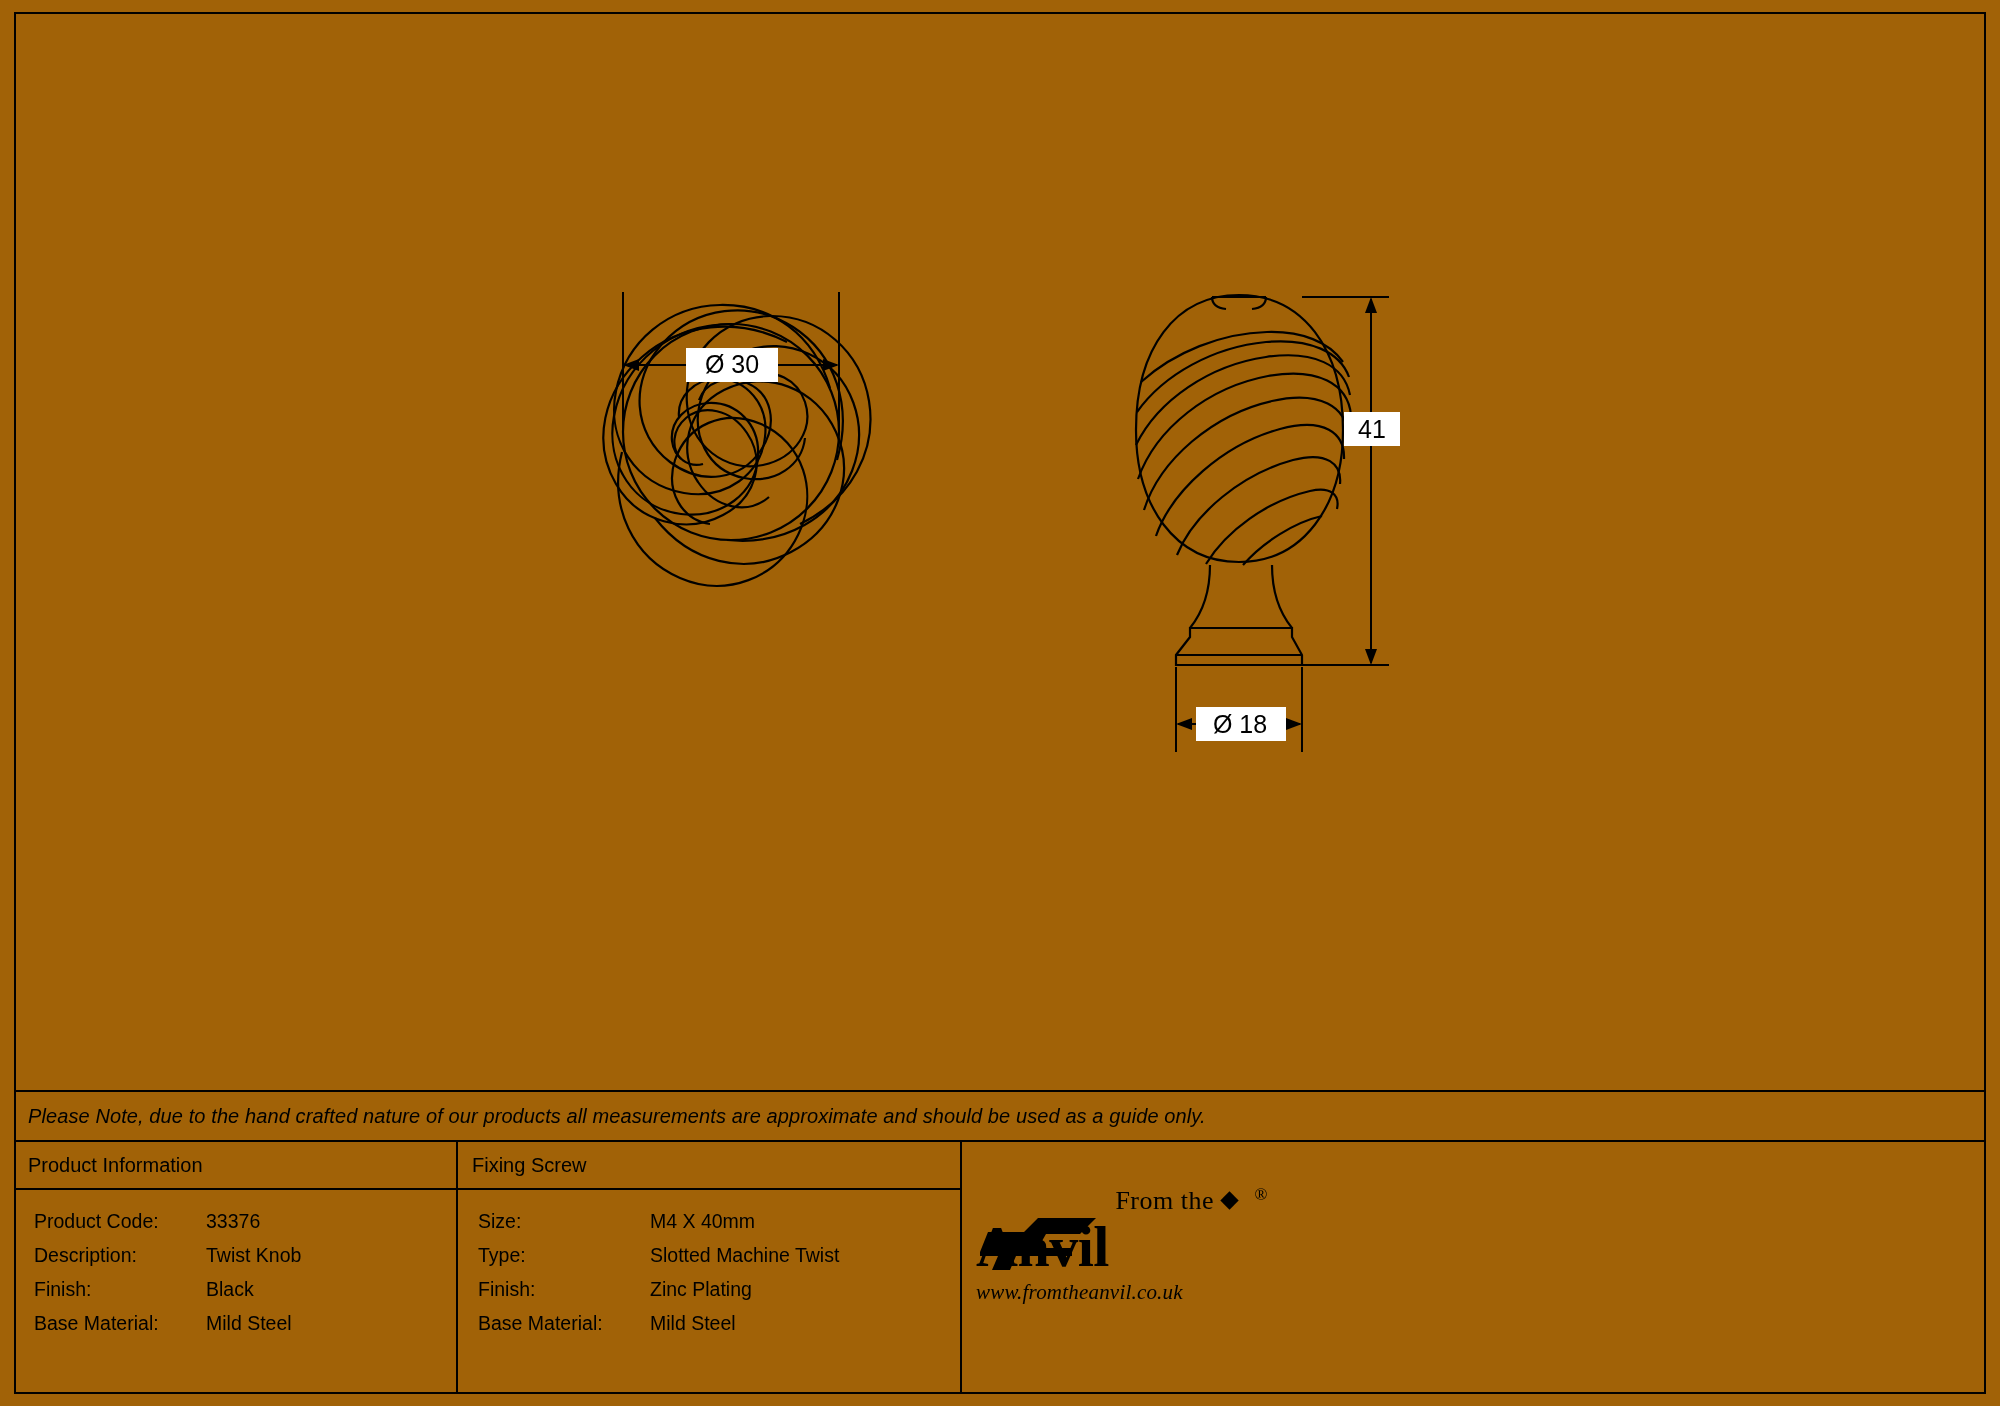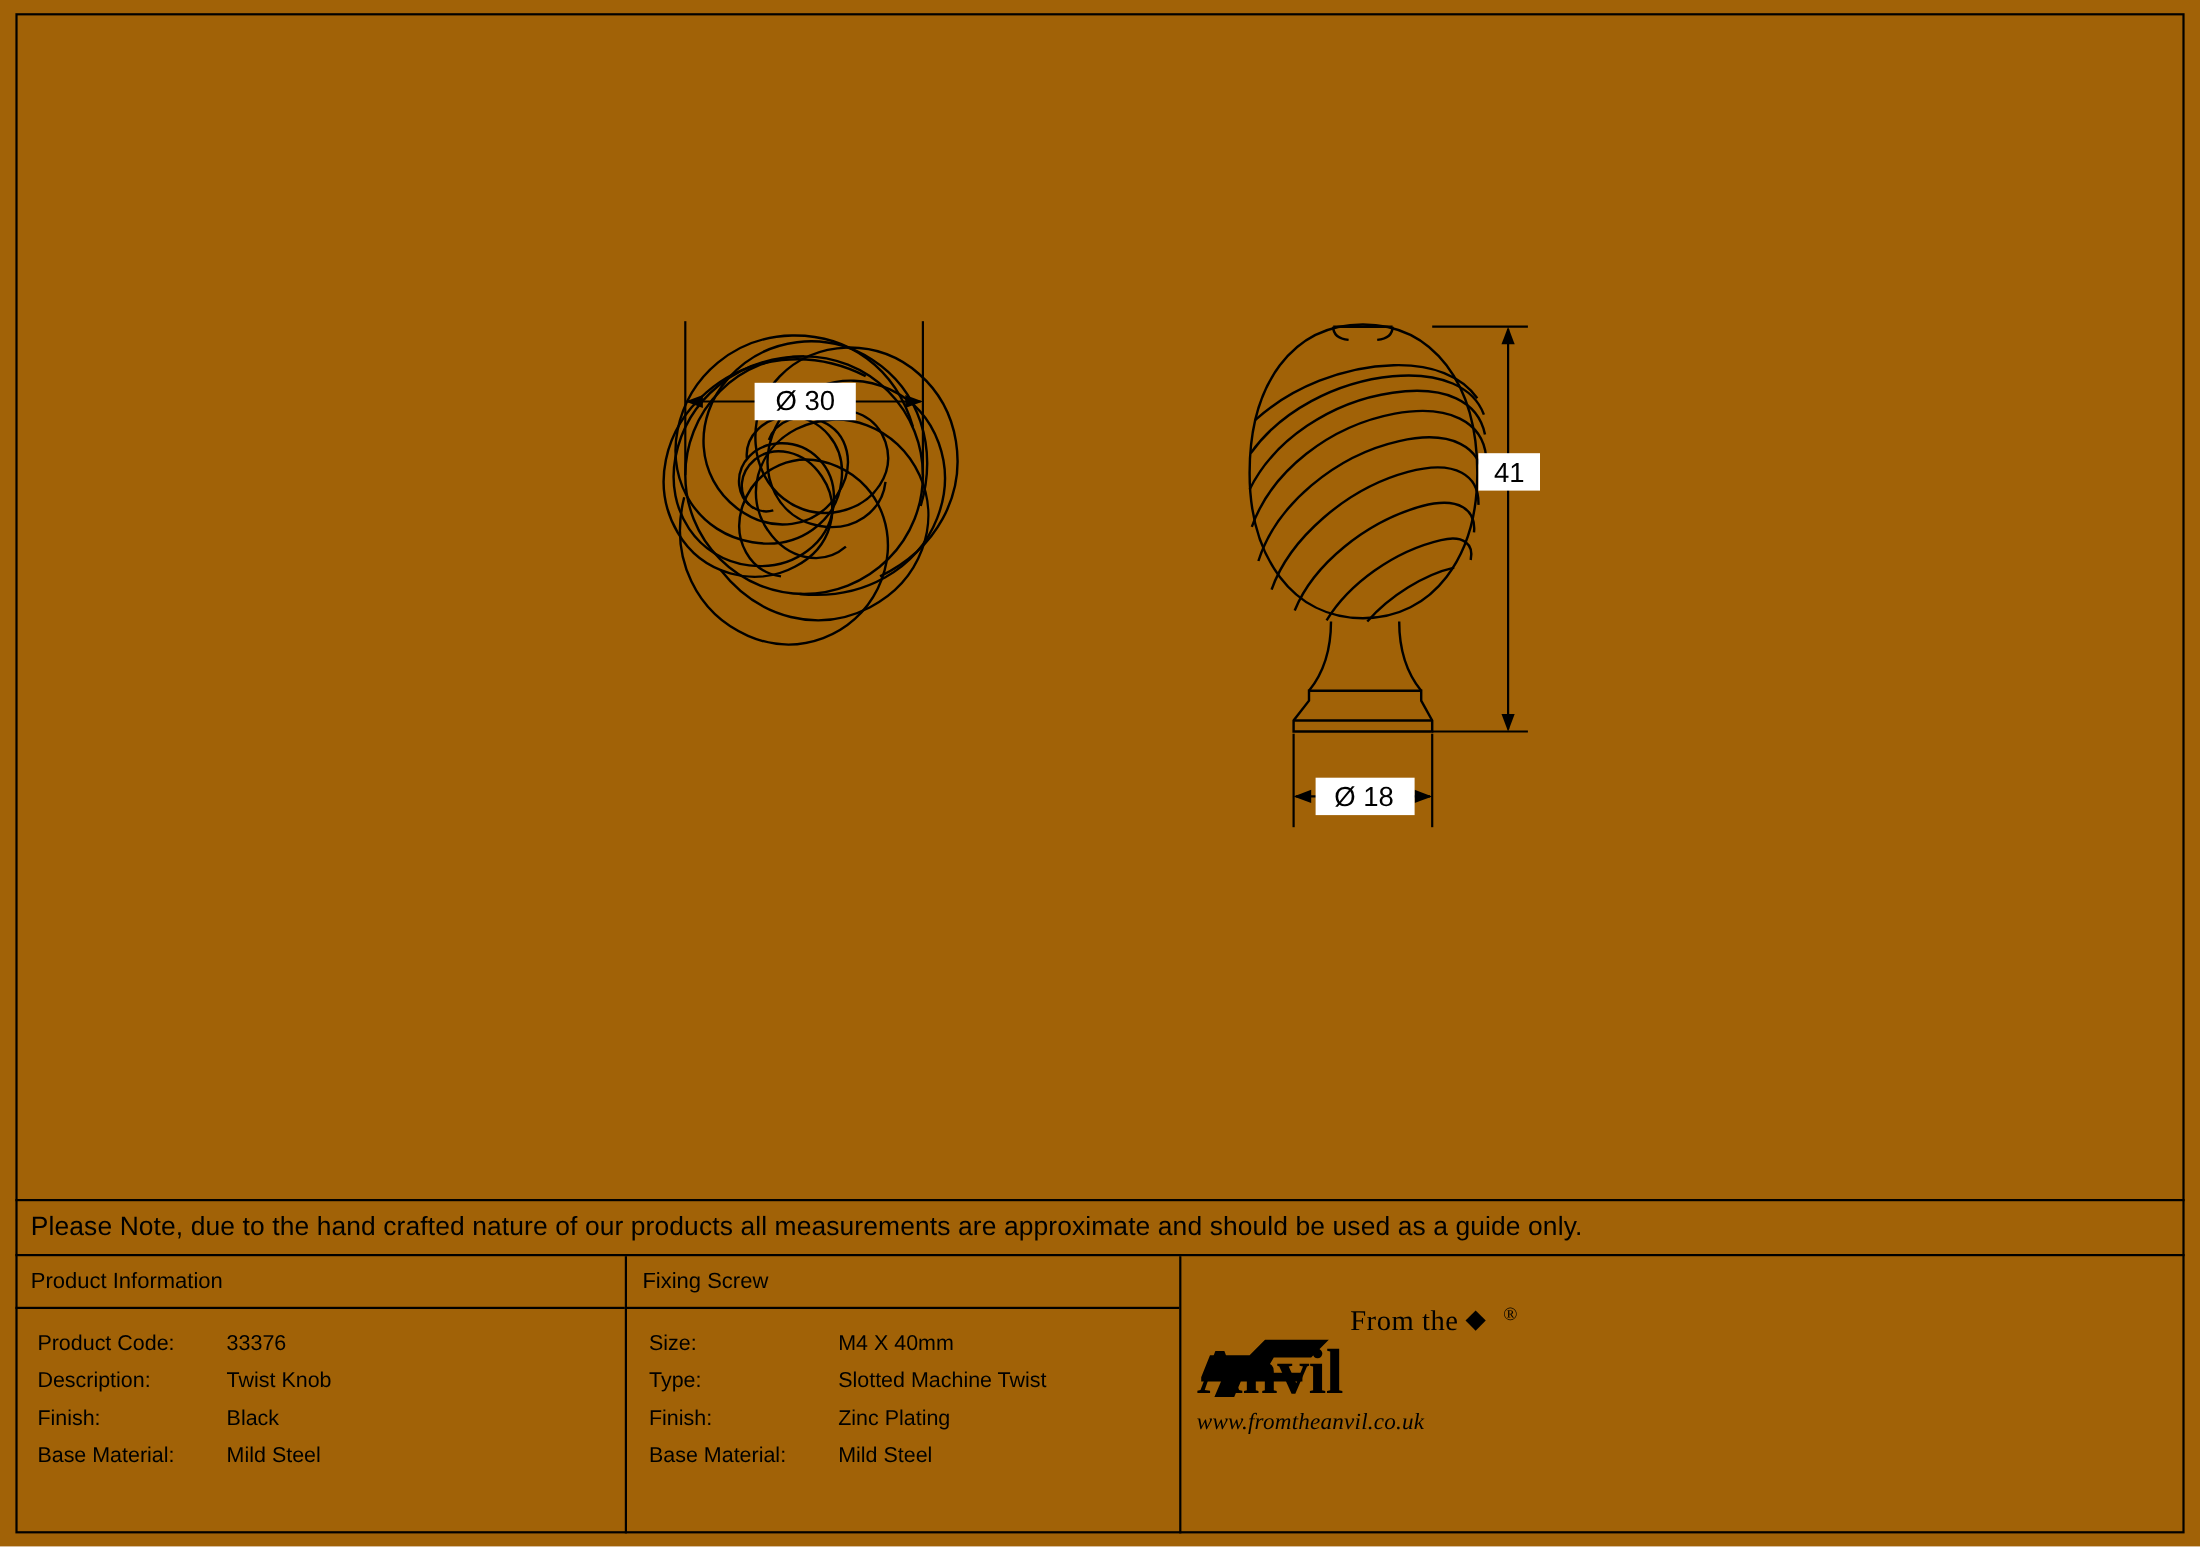--- a/index.html
+++ b/index.html
@@ -49,39 +49,40 @@
     top: 1090px;
     width: 1972px;
     height: 50px;
     border-top: 2px solid #000;
     box-sizing: border-box;
     display: flex;
     align-items: center;
   }
   .note-text {
     padding-left: 14px;
-    font-size: 24px;
+    font-size: 20px;
     letter-spacing: 0.1px;
+    font-style: italic;
   }
   
   .info-table {
     position: absolute;
     left: 14px;
     top: 1140px;
     width: 1972px;
     height: 254px;
     border-top: 2px solid #000;
     box-sizing: border-box;
     display: flex;
   }
   .col {
     box-sizing: border-box;
     position: relative;
   }
-  .col-prod { width: 556px; border-right: 2px solid #000; }
+  .col-prod { width: 444px; border-right: 2px solid #000; }
   .col-pack { width: 520px; border-right: 2px solid #000; }
   .col-fix  { width: 504px; border-right: 2px solid #000; }
   .col-logo { width: 332px; }
   .col-head {
     height: 48px;
     display: flex;
     align-items: center;
     padding-left: 14px;
     font-size: 20px;
     border-bottom: 2px solid #000;

